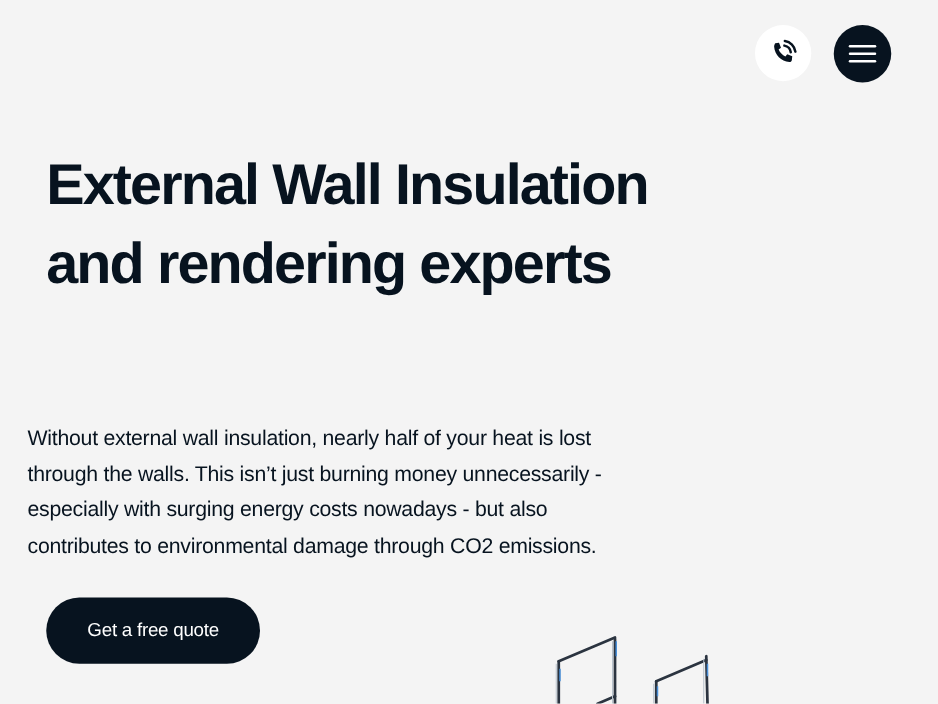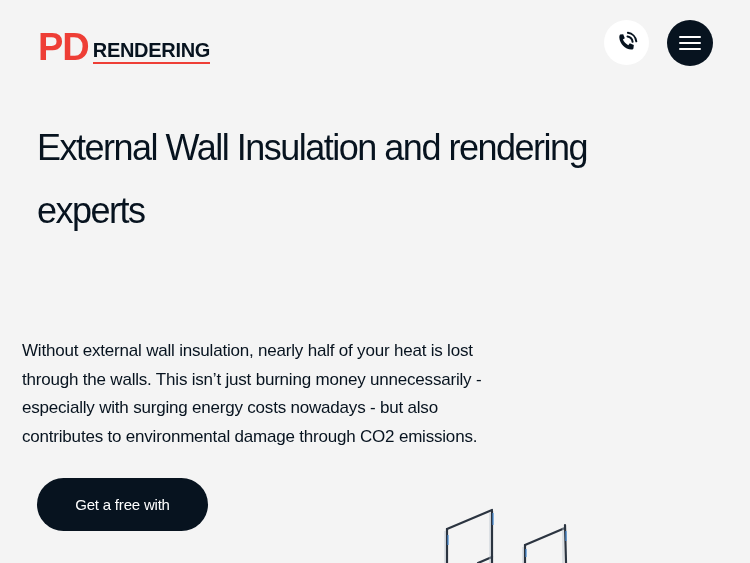--- a/index.html
+++ b/index.html
@@ -36,21 +36,21 @@
     .menu-btn {
       position: absolute; left: 667px; top: 20px; width: 46px; height: 46px;
       border-radius: 50%; background: #07131f;
       display: flex; align-items: center; justify-content: center; cursor: pointer;
     }
     .hamburger { width: 22px; height: 14px; display: flex; flex-direction: column; justify-content: space-between; }
     .hamburger span { display: block; height: 2px; background: #ffffff; border-radius: 1px; }
     .hero-title {
       position: absolute; left: 37px; top: 116px; width: 560px;
       font-family: "Liberation Sans", sans-serif;
-      font-weight: 400; font-size: 36px; line-height: 63px;
+      font-weight: 700; font-size: 46px; line-height: 63px;
       letter-spacing: -1.5px; color: #07131f;
     }
     .hero-text {
       position: absolute; left: 22px; top: 337px; width: 490px;
       font-family: "Liberation Sans", sans-serif;
       font-size: 17px; line-height: 28.5px; color: #07131f;
       letter-spacing: -0.2px;
     }
     .cta {
       position: absolute; left: 37px; top: 478px; width: 171px; height: 53px;
@@ -58,24 +58,20 @@
       font-family: "Liberation Sans", sans-serif; font-size: 15px;
       display: flex; align-items: center; justify-content: center;
       border: none; cursor: pointer; letter-spacing: -0.2px;
     }
     .scaffold { position: absolute; left: 438px; top: 505px; width: 140px; height: 58px; }
   </style>
 </head>
 <body>
 
 <header class="header">
-  <a class="logo">
-    <span class="logo-pd">PD</span>
-    <span class="logo-word">RENDERING</span>
-  </a>
 
   <div class="phone-btn">
     <svg width="24" height="24" viewBox="0 0 24 24">
       <path d="M5.2 3.5 L8.2 3.2 L9.8 7.2 L7.9 8.6 C8.9 11 10.9 13.1 13.3 14.2 L14.8 12.3 L18.8 13.9 L18.5 16.9 C18.4 17.9 17.5 18.7 16.5 18.6 C9.8 18 4.9 13 4.3 6.4 C4.2 5.4 4.9 3.6 5.2 3.5 Z" fill="#07131f"></path>
       <path d="M12.5 5.5 A6.2 6.2 0 0 1 17.6 10.8" stroke="#07131f" stroke-width="2" fill="none" stroke-linecap="round"></path>
       <path d="M12.9 1.8 A9.8 9.8 0 0 1 21.3 10.3" stroke="#07131f" stroke-width="2" fill="none" stroke-linecap="round"></path>
     </svg>
   </div>
 
   <div class="menu-btn">
@@ -83,21 +79,21 @@
       <span></span>
         <span></span>
         <span></span>
     </div>
   </div>
 </header>
 
 <main>
   <h1 class="hero-title">External Wall Insulation and rendering experts</h1>
   <p class="hero-text">Without external wall insulation, nearly half of your heat is lost through the walls. This isn’t just burning money unnecessarily - especially with surging energy costs nowadays - but also contributes to environmental damage through CO2 emissions.</p>
-  <button class="cta">Get a free with</button>
+  <button class="cta">Get a free quote</button>
 
   <svg class="scaffold" viewBox="0 0 140 58">
     <g stroke="#2b3440" stroke-width="2.2" fill="none" stroke-linecap="round">
       <line x1="9" y1="24" x2="9" y2="58"></line>
       <line x1="54" y1="6" x2="54" y2="58"></line>
       <line x1="9" y1="24" x2="54" y2="5"></line>
       <line x1="40" y1="58" x2="54" y2="52"></line>
       <line x1="87" y1="40" x2="87" y2="58"></line>
       <line x1="127" y1="20" x2="128" y2="58"></line>
       <line x1="87" y1="40" x2="127" y2="23"></line>

